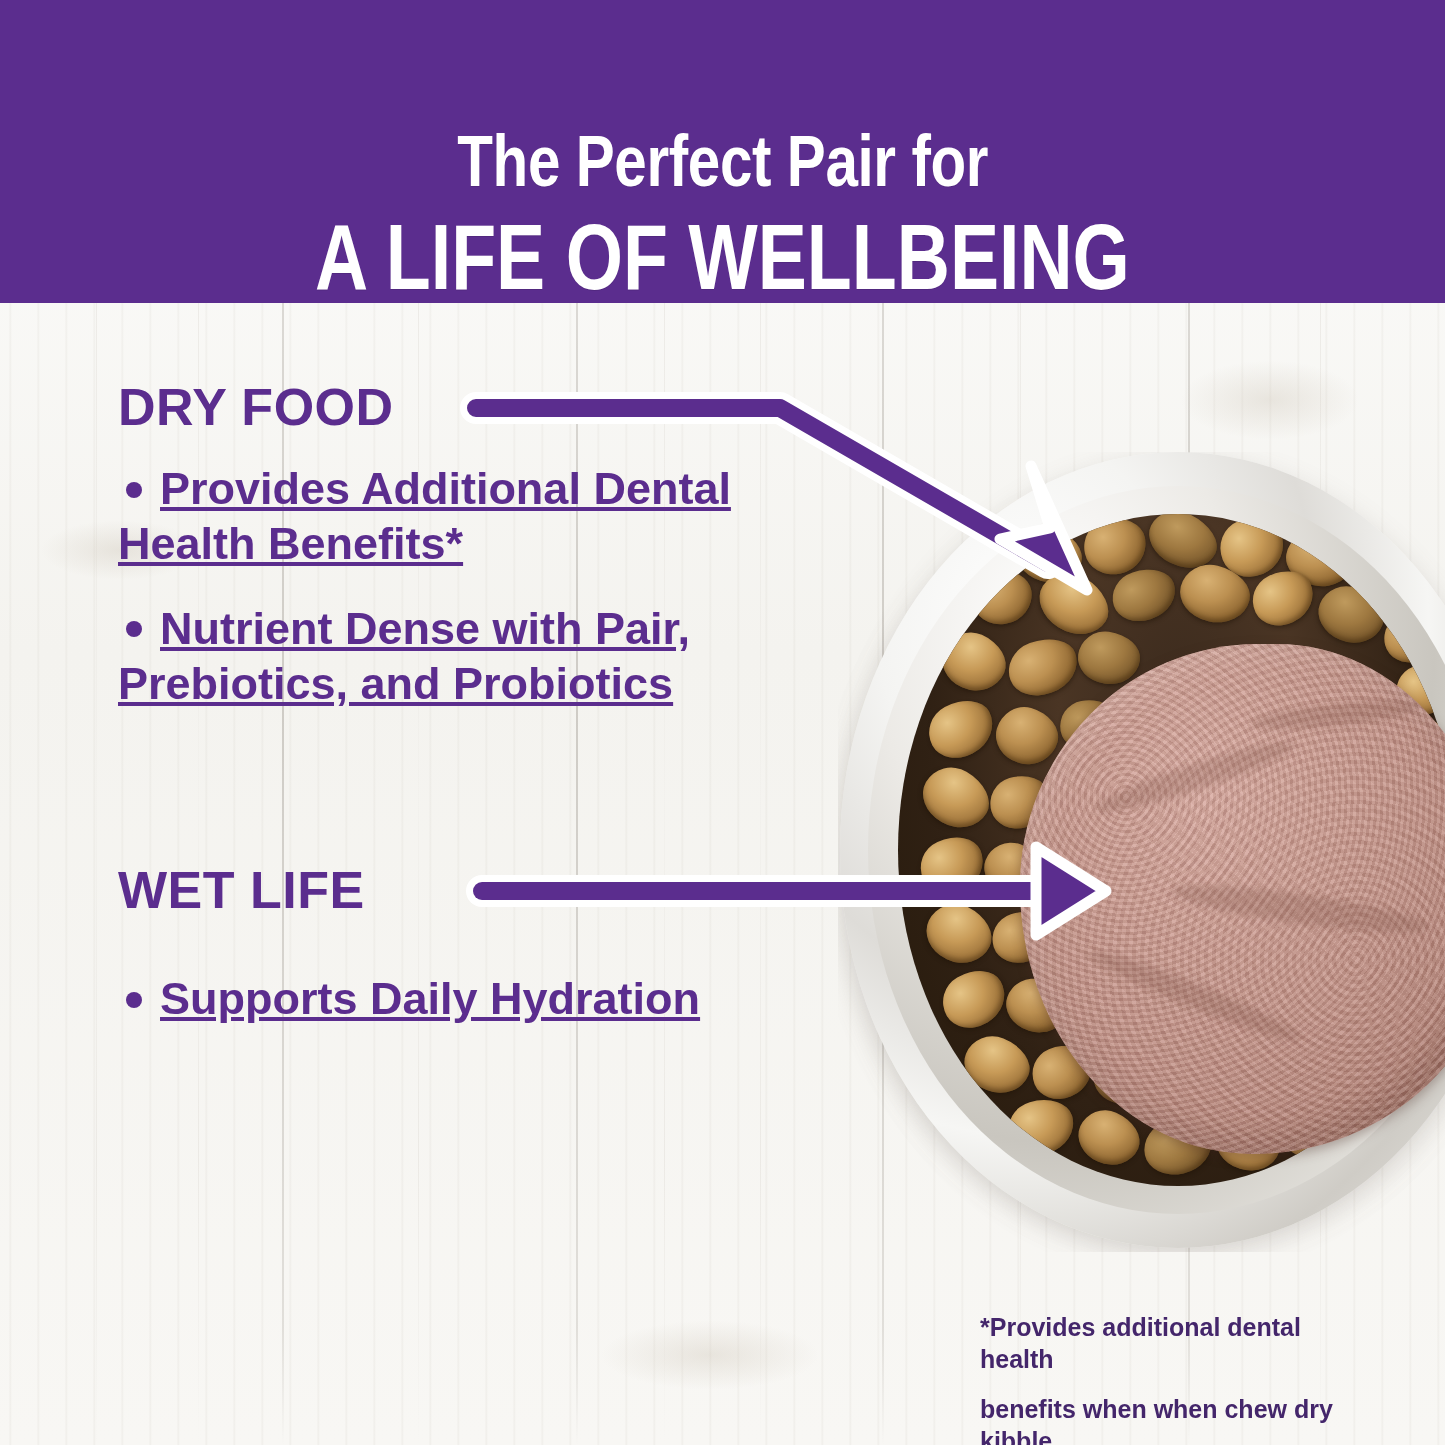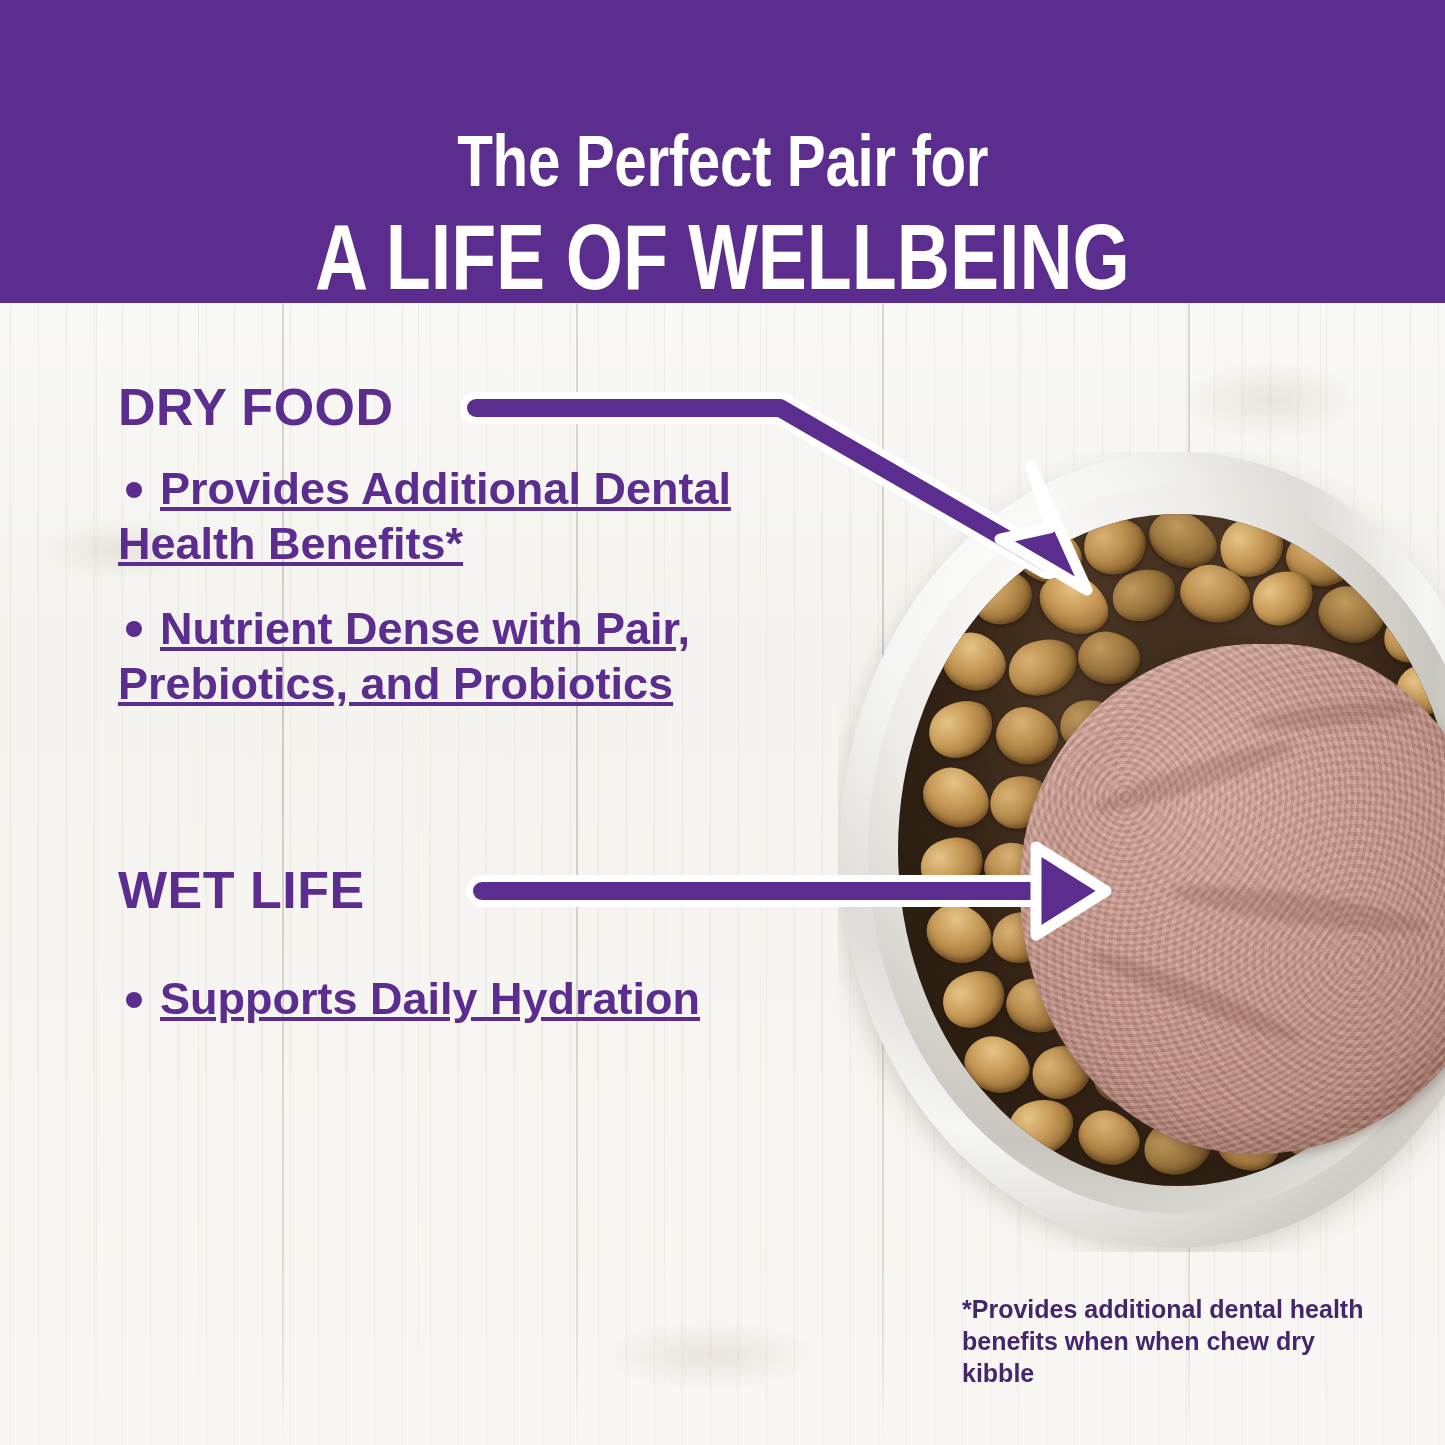--- a/index.html
+++ b/index.html
@@ -262,21 +262,21 @@
     position: absolute;
     left: 962px;
     top: 1293px;
     width: 420px;
     color: #44266b;
     font-family: "Liberation Sans", sans-serif;
     font-weight: bold;
     font-size: 25px;
     line-height: 1.28;
   }
-  .footnote p { margin: 0; }
+  .footnote p { margin: 18px; }
 </style>
 </head>
 <body>
 
 <div id="poster">
 
   <div class="wood-bg"></div>
   <div class="seam" style="left:282px;"></div>
   <div class="seam" style="left:576px;"></div>
   <div class="seam" style="left:882px;"></div>

